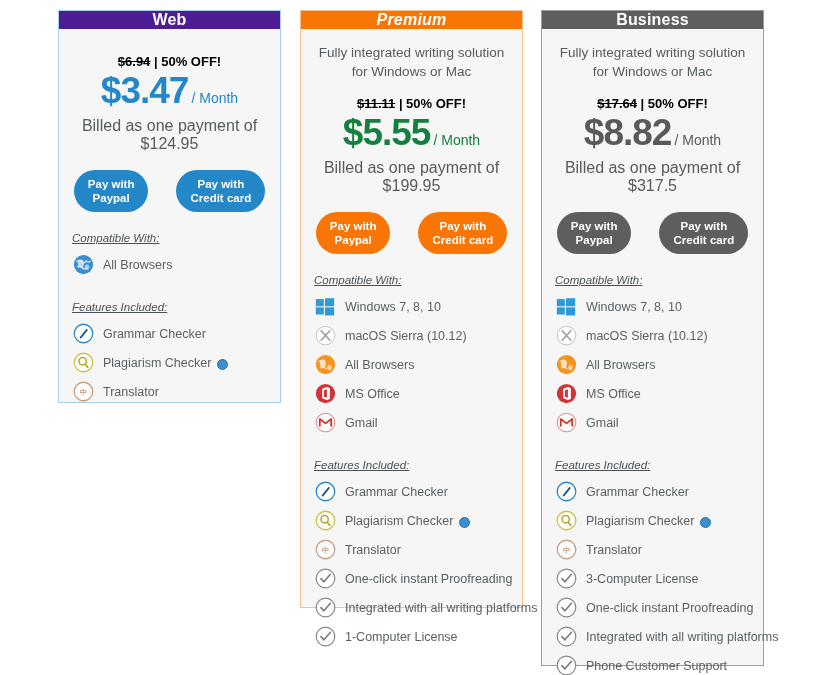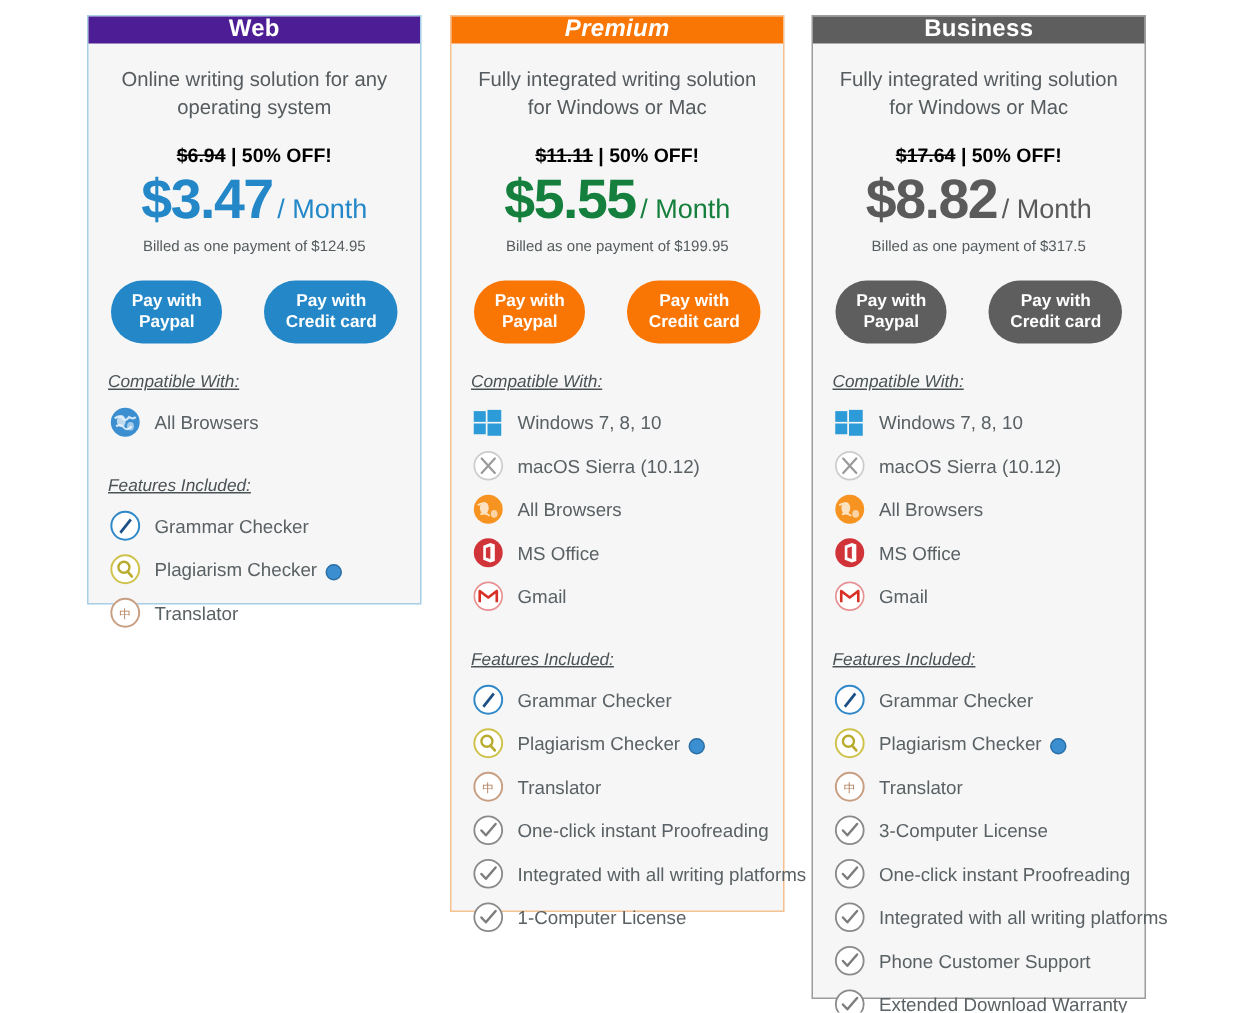--- a/index.html
+++ b/index.html
@@ -59,31 +59,31 @@
     text-align: center;
     margin-top: 1px;
     white-space: nowrap;
   }
   .price-big {
     font-size: 37px;
     font-weight: bold;
     letter-spacing: -1px;
   }
   .price-per {
-    font-size: 18px;
+    font-size: 14px;
     margin-left: 3px;
   }
   .pc-web      { color: #2387c8; }
   .pc-premium  { color: #15803d; }
   .pc-business { color: #5a5a5a; }
 
   .billed {
     text-align: center;
     color: #555b5e;
-    font-size: 10px;
+    font-size: 16px;
     margin-top: 5px;
   }
 
   .btn-row {
     display: flex;
     justify-content: center;
     gap: 28px;
     margin-top: 17px;
   }
   .btn {
@@ -146,21 +146,20 @@
   svg { display: block; }
 </style>
 </head>
 <body>
 
 <div class="board">
 
   <div class="card card-web">
     <div class="card-header hdr-web">Web</div>
     <div class="card-body">
-      <div class="tagline">Online writing solution for any operating system</div>
       <div class="old-price-row">
         <span class="old-price">$6.94</span>
         <span class="off-sep">| 50% OFF!</span>
       </div>
       <div class="price-row pc-web">
         <span class="price-big">$3.47</span><span class="price-per">/ Month</span>
       </div>
       <div class="billed">Billed as one payment of $124.95</div>
       <div class="btn-row">
         <button class="btn btn-web">

